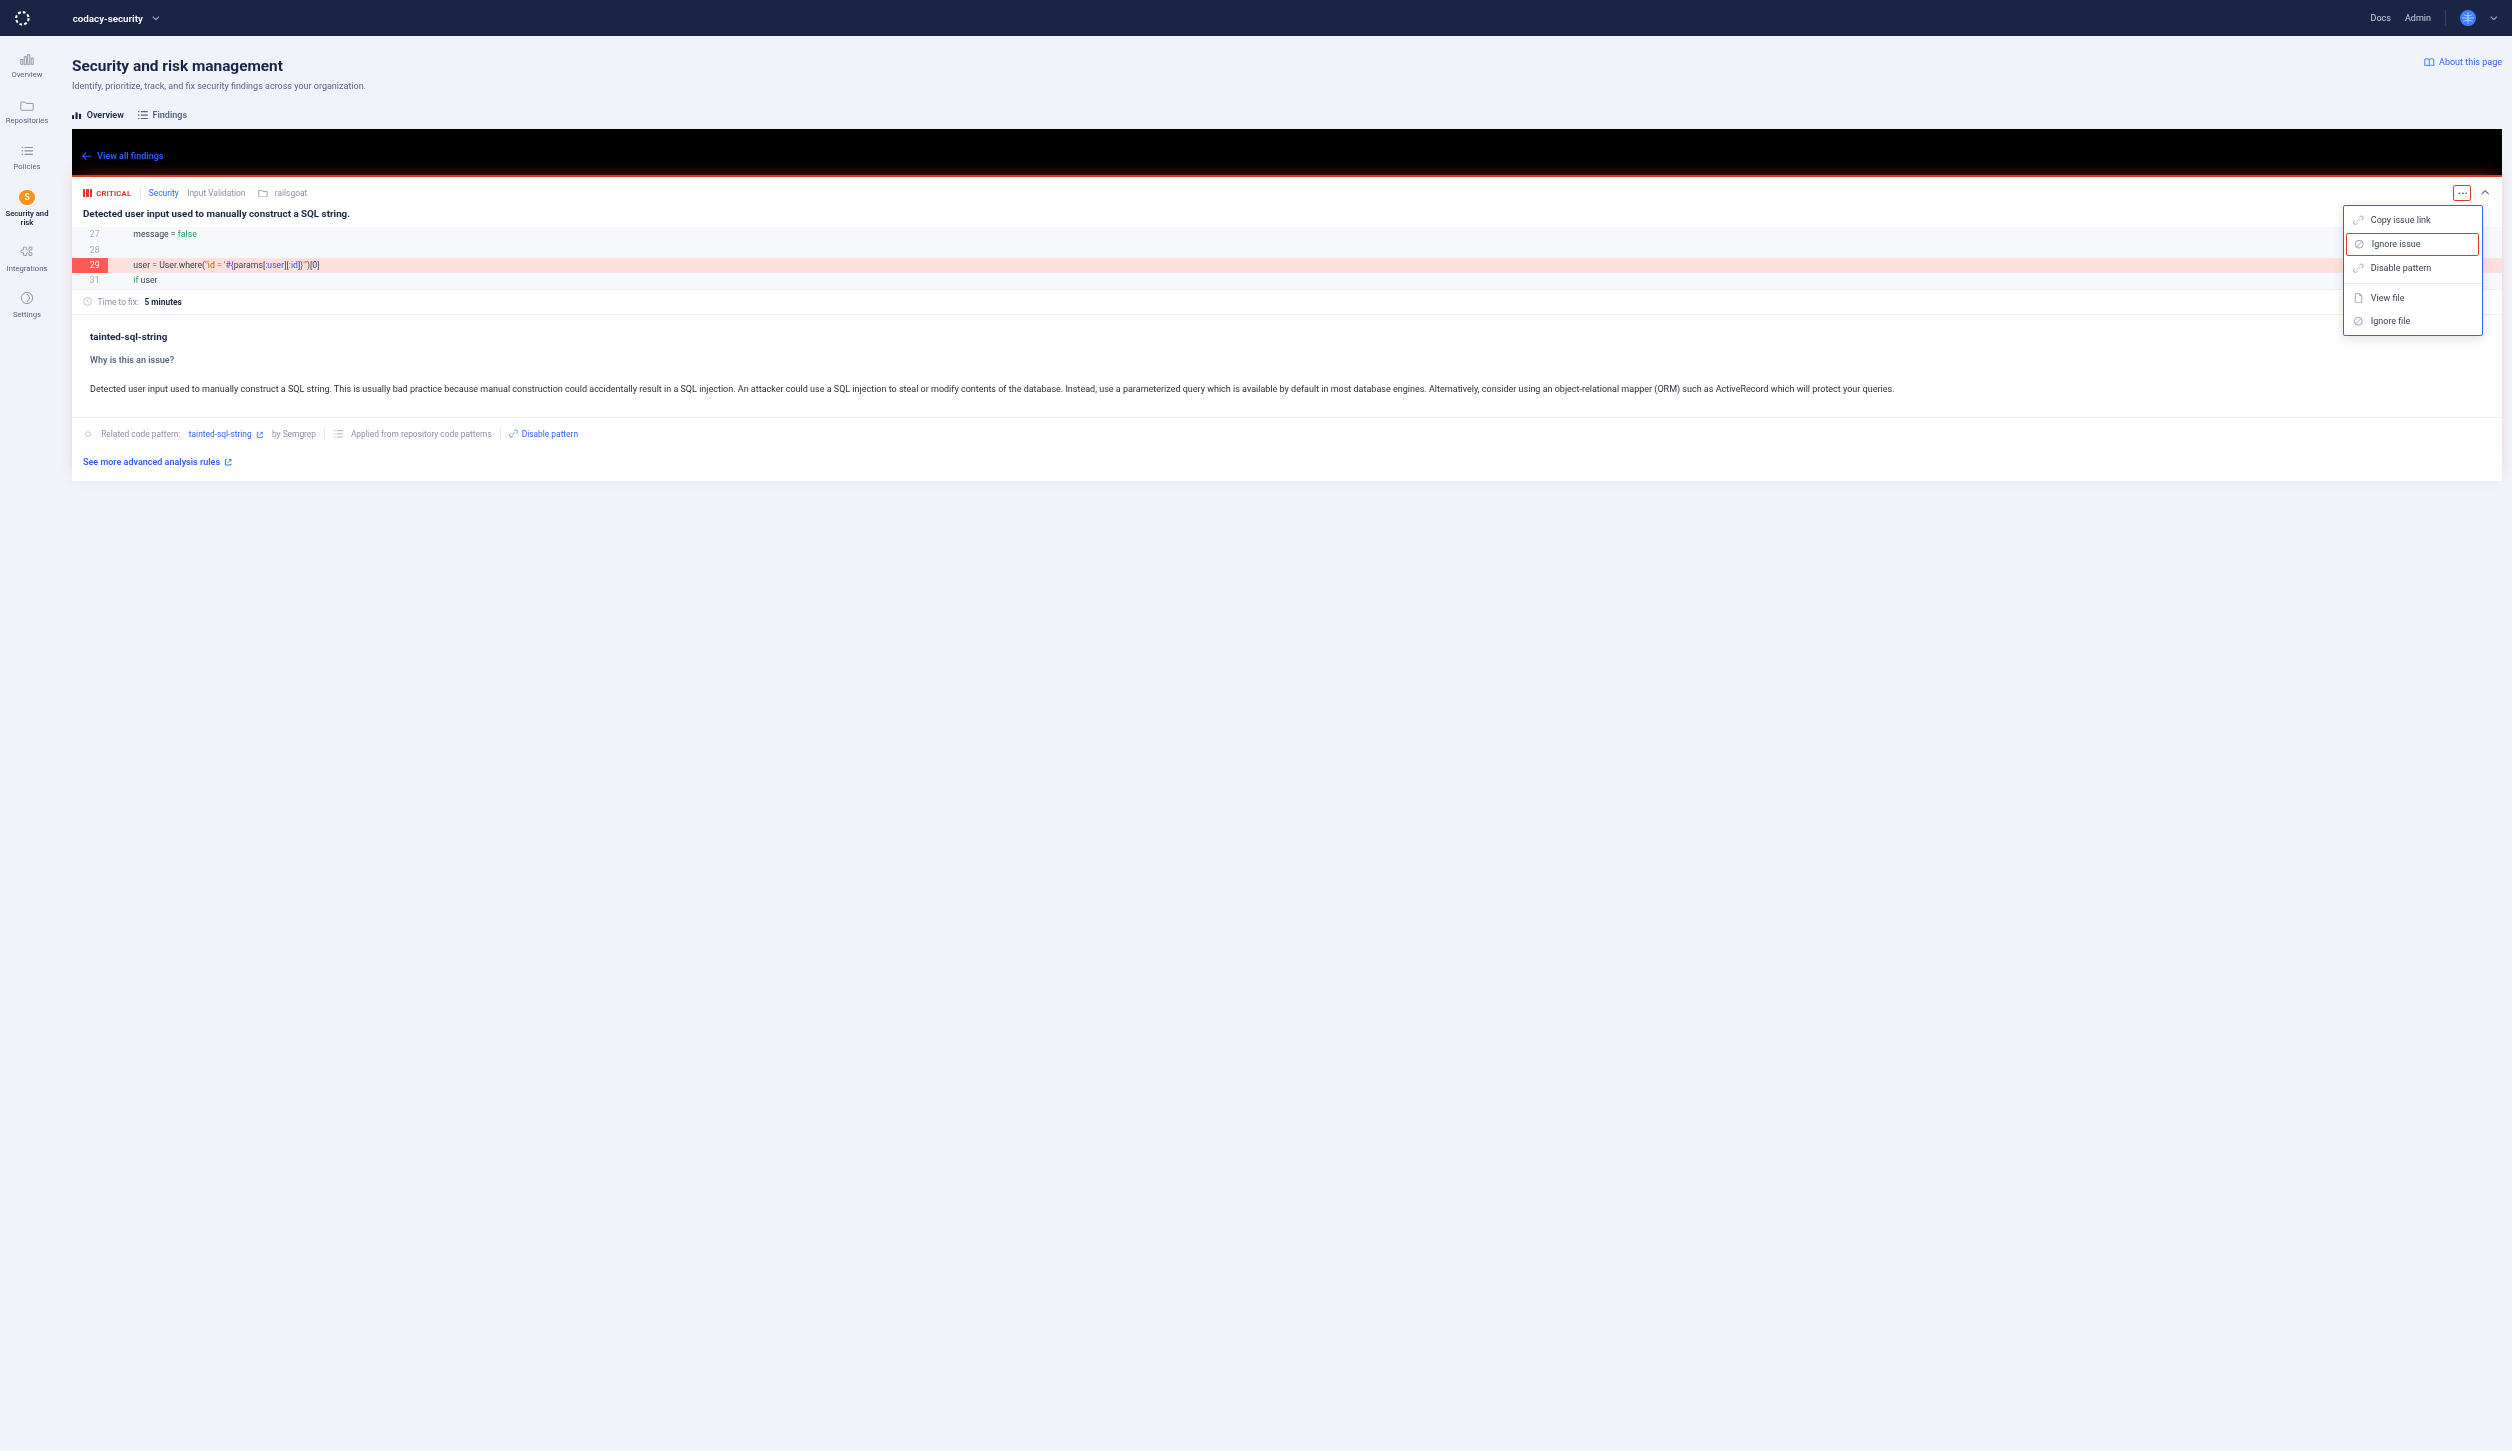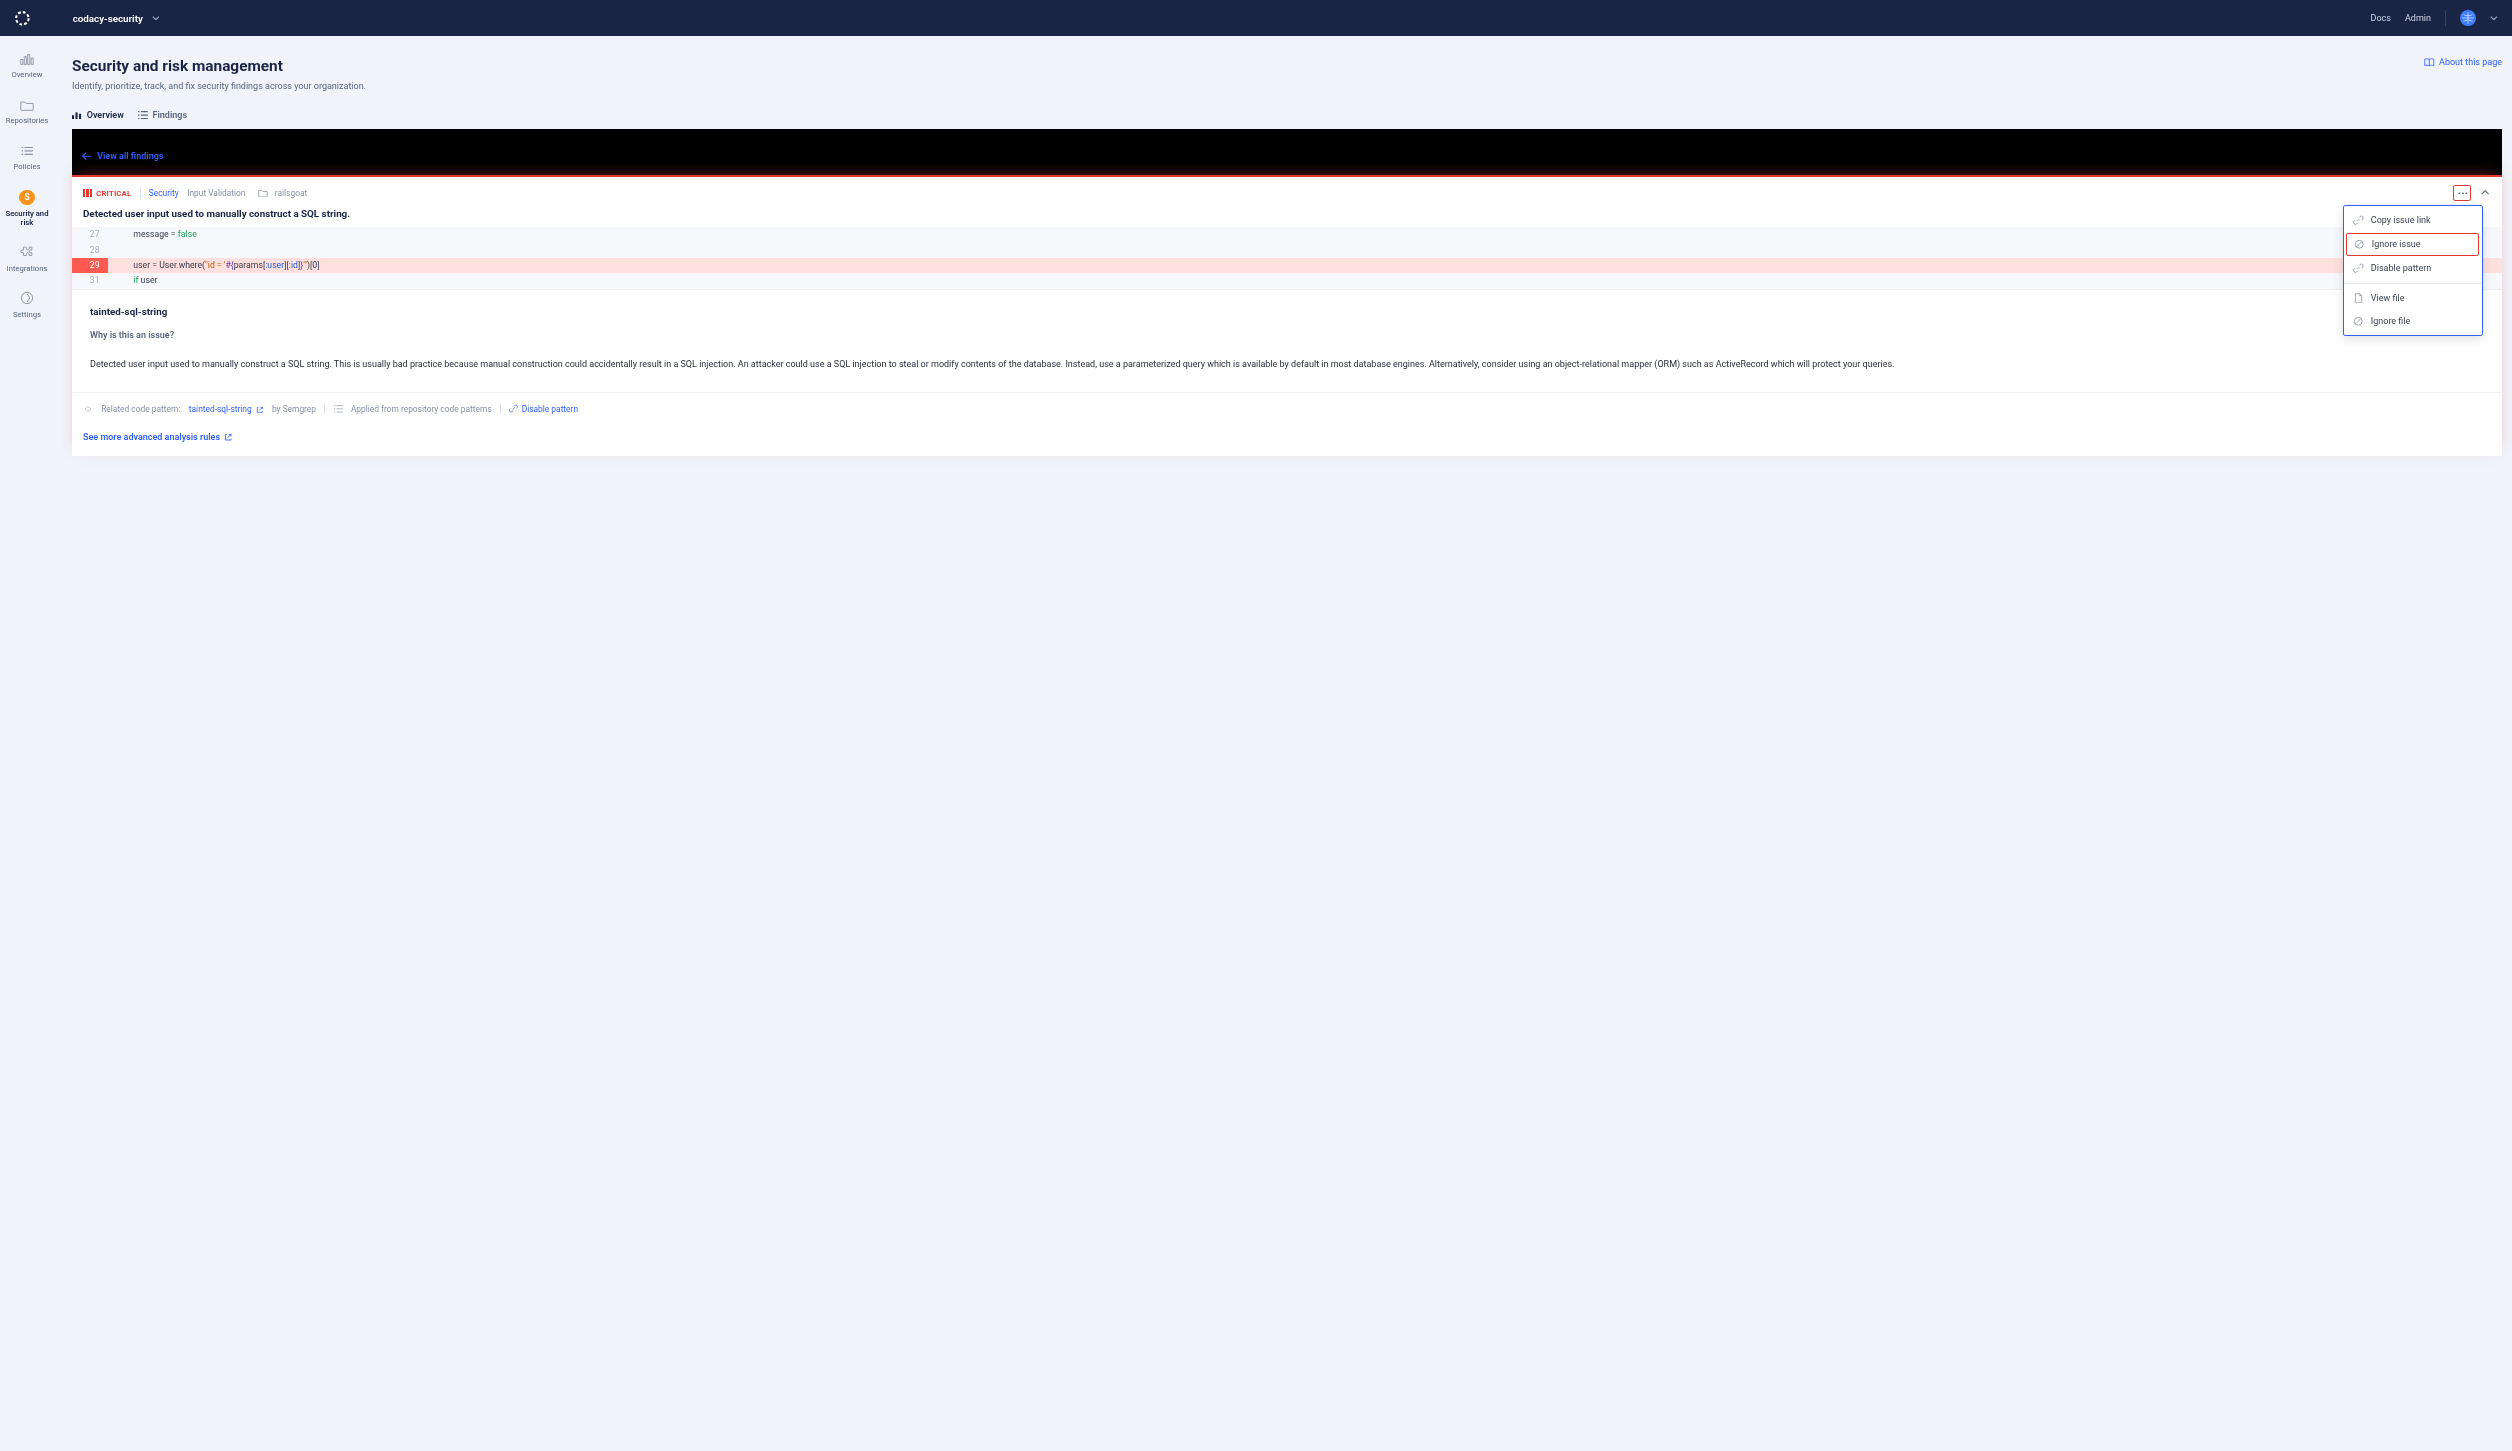--- a/index.html
+++ b/index.html
@@ -292,20 +292,28 @@
         <div class="code-line hl">
           <div class="line-num">29</div>
           <div class="line-code">    user = User.where(<span class="kw-orange">"id = '</span><span class="kw-purple">#{</span>params[<span class="kw-blue">:user</span>][<span class="kw-blue">:id</span>]<span class="kw-purple">}</span><span class="kw-orange">'"</span>)[<span class="kw-darkblue">0</span>]</div>
         </div>
         <div class="code-line">
           <div class="line-num">31</div>
           <div class="line-code">    <span class="kw-green">if</span> user</div>
         </div>
       </div>
 
+      <div class="time-fix">
+        <svg width="9" height="9" viewBox="0 0 14 14">
+              <circle cx="7" cy="7" r="6" fill="none" stroke="#a9b0c2" stroke-width="1.2"></circle>
+              <path d="M7 4v3l2 2" stroke="#a9b0c2" stroke-width="1.2" fill="none"></path>
+            </svg>
+        <span>Time to fix:</span>
+        <strong>5 minutes</strong>
+      </div>
 
       <div class="desc-section">
         <h3>tainted-sql-string</h3>
         <div class="why">Why is this an issue?</div>
         <p>Detected user input used to manually construct a SQL string. This is usually bad practice because manual construction could accidentally result in a SQL injection. An attacker could use a SQL injection to steal or modify contents of the database. Instead, use a parameterized query which is available by default in most database engines. Alternatively, consider using an object-relational mapper (ORM) such as ActiveRecord which will protect your queries.</p>
       </div>
 
       <div class="footer-bar">
         <svg width="9.8" height="9.8" viewBox="0 0 14 14">
               <path d="M3 7c1-2 3-3 4-3s3 1 4 3-3 3-4 3-3-1-4-3z" fill="none" stroke="#a9b0c2" stroke-width="1.2"></path>

